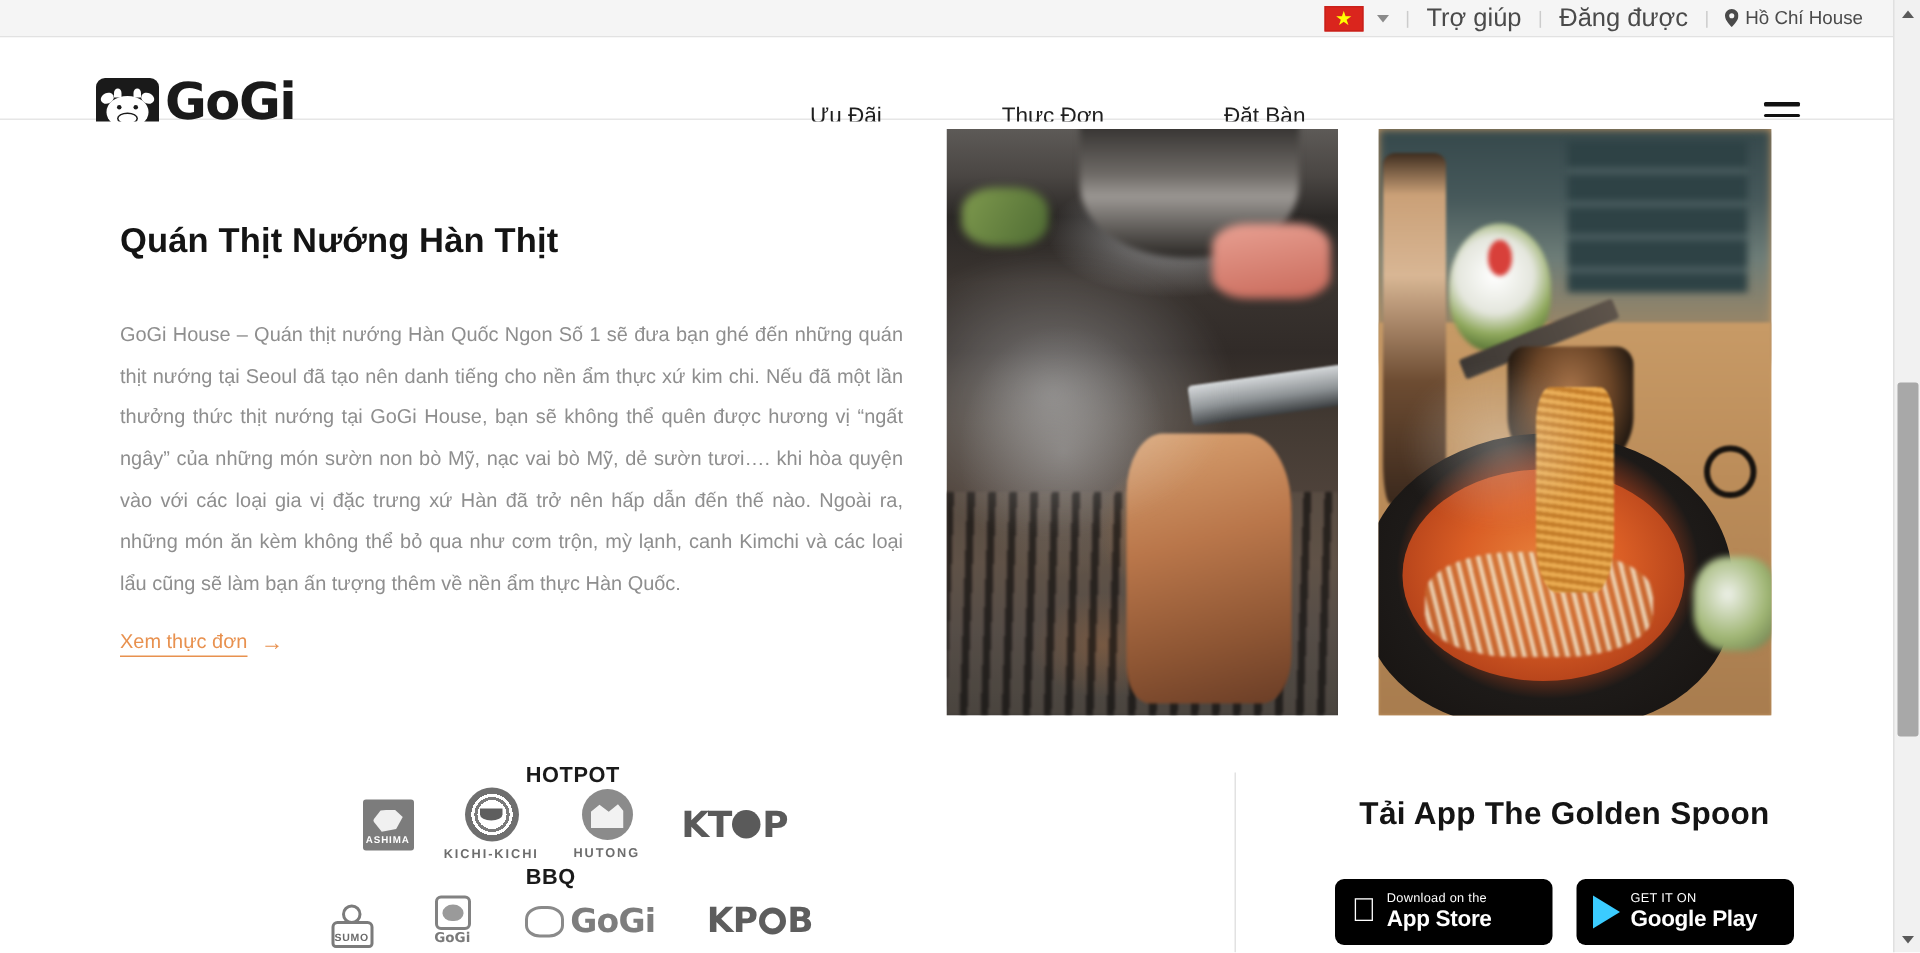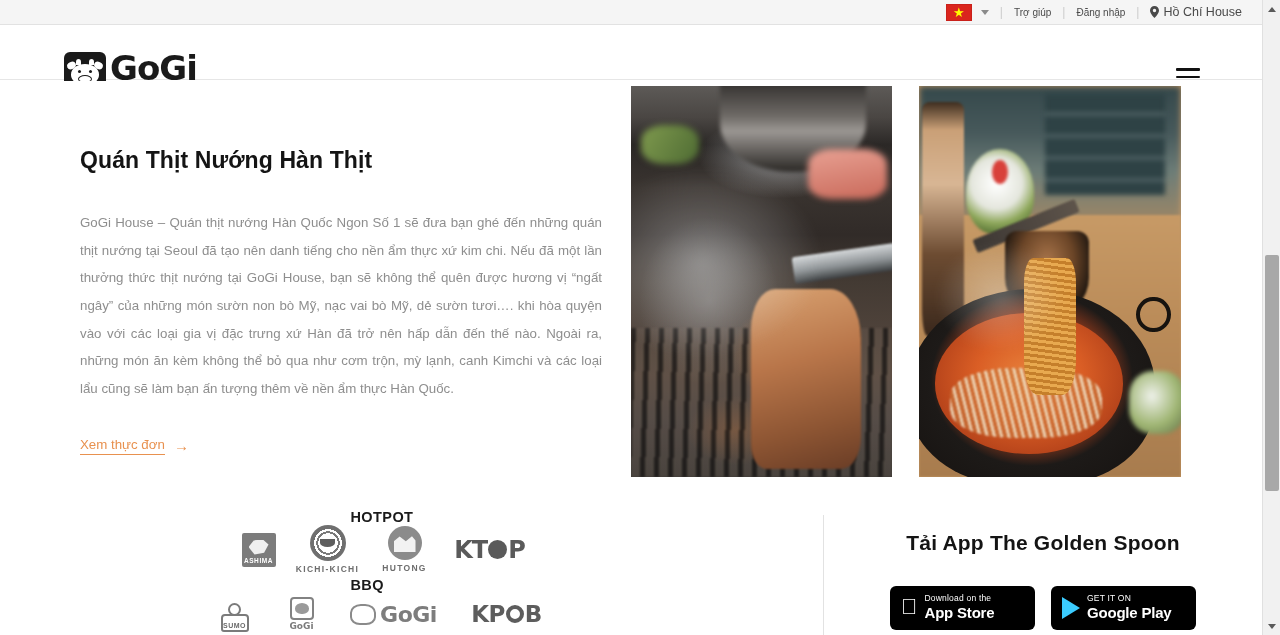--- a/index.html
+++ b/index.html
@@ -28,21 +28,21 @@
     transform: translate(-50%,-50%);
     color: #ffff00; font-size: 13px; line-height: 1;
   }
   .caret-down {
     width: 0; height: 0; margin-left: 9px;
     border-left: 4px solid transparent; border-right: 4px solid transparent;
     border-top: 5px solid #8a8a8a;
   }
   .tb-sep { color: #cccccc; margin: 0 11px; font-size: 12px; }
   .tb-link {
-    font-size: 10px; color: #4a4a4a; text-decoration: none;
+    font-size: 17px; color: #4a4a4a; text-decoration: none;
     white-space: nowrap;
   }
   .pin-icon { display: inline-block; margin-right: 4px; vertical-align: -1px; }
   .tb-loc { display: inline-flex; align-items: center; font-size: 12.5px; color: #4a4a4a; }
 
   
   .header {
     position: absolute; top: 25px; left: 0; width: 1262px; height: 55px;
     background: #ffffff; border-bottom: 1px solid #e6e6e6;
   }
@@ -119,21 +119,21 @@
   .hero-title {
     font-size: 23px; font-weight: bold; color: #141414;
     letter-spacing: .1px; margin-bottom: 35px;
   }
   .hero-para {
     font-size: 13.3px; line-height: 2.08; color: #8e8e8e;
     text-align: justify;
   }
   .hero-link {
     display: inline-flex; align-items: center; gap: 9px;
-    margin-top: 34px; font-size: 13.3px; color: #e8914f;
+    margin-top: 17px; font-size: 13.3px; color: #e8914f;
     text-decoration: none; cursor: pointer;
   }
   .hero-link .lbl { border-bottom: 1px solid #e8914f; padding-bottom: 2px; }
   .hero-link .arrow { font-size: 15px; line-height: 1; }
 
   .photo { position: absolute; top: 5px; overflow: hidden; }
   .photo-1 { left: 631px; width: 261px; height: 391px; }
   .photo-2 { left: 919px; width: 262px; height: 391px; }
 
   
@@ -455,21 +455,21 @@
 
   <div class="topbar">
     <div class="topbar-inner">
       <span class="flag">
         <span class="star">★</span>
       </span>
       <span class="caret-down"></span>
       <span class="tb-sep">|</span>
       <a class="tb-link">Trợ giúp</a>
       <span class="tb-sep">|</span>
-      <a class="tb-link">Đăng nhập</a>
+      <a class="tb-link">Đăng được</a>
       <span class="tb-sep">|</span>
       <span class="tb-loc">
         <svg class="pin-icon" width="9" height="12" viewBox="0 0 9 12">
           <path d="M4.5 0C2 0 0 2 0 4.5 0 7.9 4.5 12 4.5 12S9 7.9 9 4.5C9 2 7 0 4.5 0zm0 6.2a1.7 1.7 0 110-3.4 1.7 1.7 0 010 3.4z" fill="#4a4a4a"></path>
         </svg>
         <span>Hồ Chí House</span>
       </span>
     </div>
   </div>
 
@@ -487,20 +487,25 @@
           <span class="cow-snout"></span>
         </span>
         <span class="logo-kr">한국 바베큐 전</span>
       </span>
       <span class="logo-text">
         <span class="logo-gogi">GoGi</span>
         <span class="logo-house">house</span>
       </span>
     </a>
 
+    <nav class="nav">
+      <a class="nav-item">Ưu Đãi</a>
+      <a class="nav-item">Thực Đơn</a>
+      <a class="nav-item">Đặt Bàn</a>
+    </nav>
 
     <div class="hamburger">
       <span></span>
         <span></span>
         <span></span>
     </div>
   </div>
 
   <div class="hero">
     <div class="hero-text">

